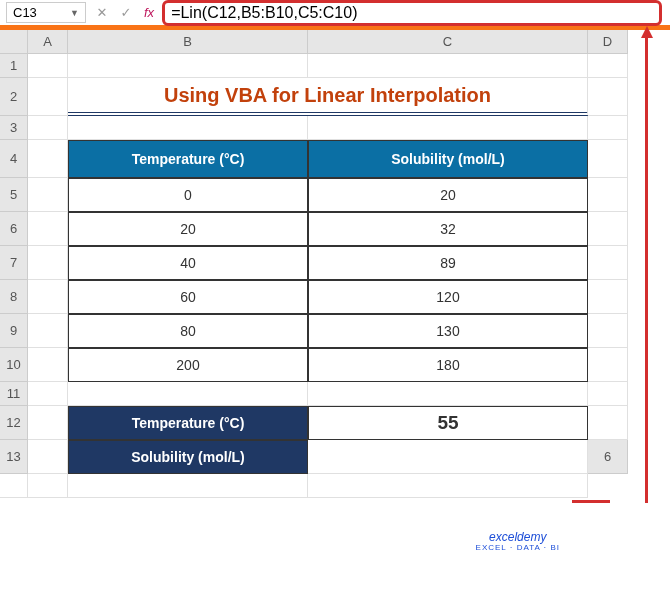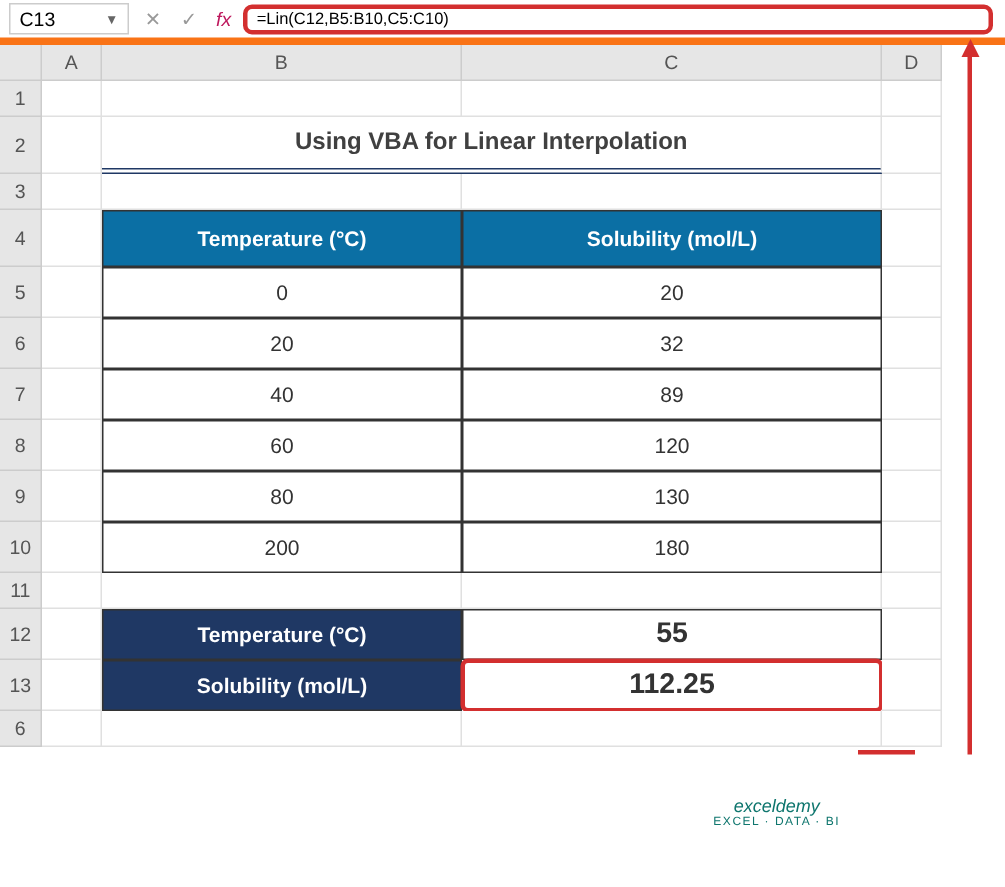--- a/index.html
+++ b/index.html
@@ -43,21 +43,21 @@
     color: #be185d;
     padding: 0 6px;
     font-size: 13px;
   }
   .formula-input {
     flex: 1;
     border: 3px solid #d32f2f;
     border-radius: 6px;
     padding: 1px 6px;
     margin: 1px 8px 1px 2px;
-    font-size: 11px;
+    font-size: 16px;
     background: #fff;
   }
   .sheet {
     display: grid;
     grid-template-columns: 28px 40px 240px 280px 40px;
     grid-auto-rows: 24px;
     font-size: 13px;
     color: #333;
   }
   .corner {
@@ -86,22 +86,22 @@
     border-right: 1px solid #e0e0e0;
     border-bottom: 1px solid #e0e0e0;
     display: flex;
     align-items: center;
     justify-content: center;
     background: #fff;
   }
   .title-cell {
     grid-column: 3 / 5;
     font-weight: bold;
-    font-size: 16px;
-    color: #404040;
+    font-size: 20px;
+    color: #c2410c;
     background: #fff;
     border-bottom: 4px double #1f3864;
     height: 38px;
   }
   .tbl-head {
     background: #0b6fa4;
     color: #fff;
     font-weight: bold;
     border: 1px solid #333;
     font-size: 14px;
@@ -142,21 +142,21 @@
     width: 0; height: 0;
     border-left: 6px solid transparent;
     border-right: 6px solid transparent;
     border-bottom: 12px solid #d32f2f;
   }
   .watermark {
     position: absolute;
     right: 110px;
     bottom: 38px;
     font-size: 12px;
-    color: #0f766e;
+    color: #1d4ed8;
     text-align: center;
     line-height: 1.1;
     font-style: italic;
   }
   .watermark .sub { font-size: 8px; letter-spacing: 1px; font-style: normal;}
 </style>
 </head>
 <body>
 
 <div class="formula-bar">
@@ -244,21 +244,20 @@
 
   <div class="row-head">12</div>
   <div class="cell"></div>
   <div class="cell input-head">Temperature (°C)</div>
   <div class="cell input-val">55</div>
   <div class="cell"></div>
 
   <div class="row-head">13</div>
   <div class="cell"></div>
   <div class="cell input-head">Solubility (mol/L)</div>
-  <div class="cell input-val sel-outline">112.25</div>
   <div class="cell"></div>
 
   <div class="row-head">6</div>
   <div class="cell"></div>
   <div class="cell"></div>
   <div class="cell"></div>
   <div class="cell"></div>
 </div>
 
 <div class="arrow-line" style="right:60px;top:500px;width:38px;height:3px;"></div>

